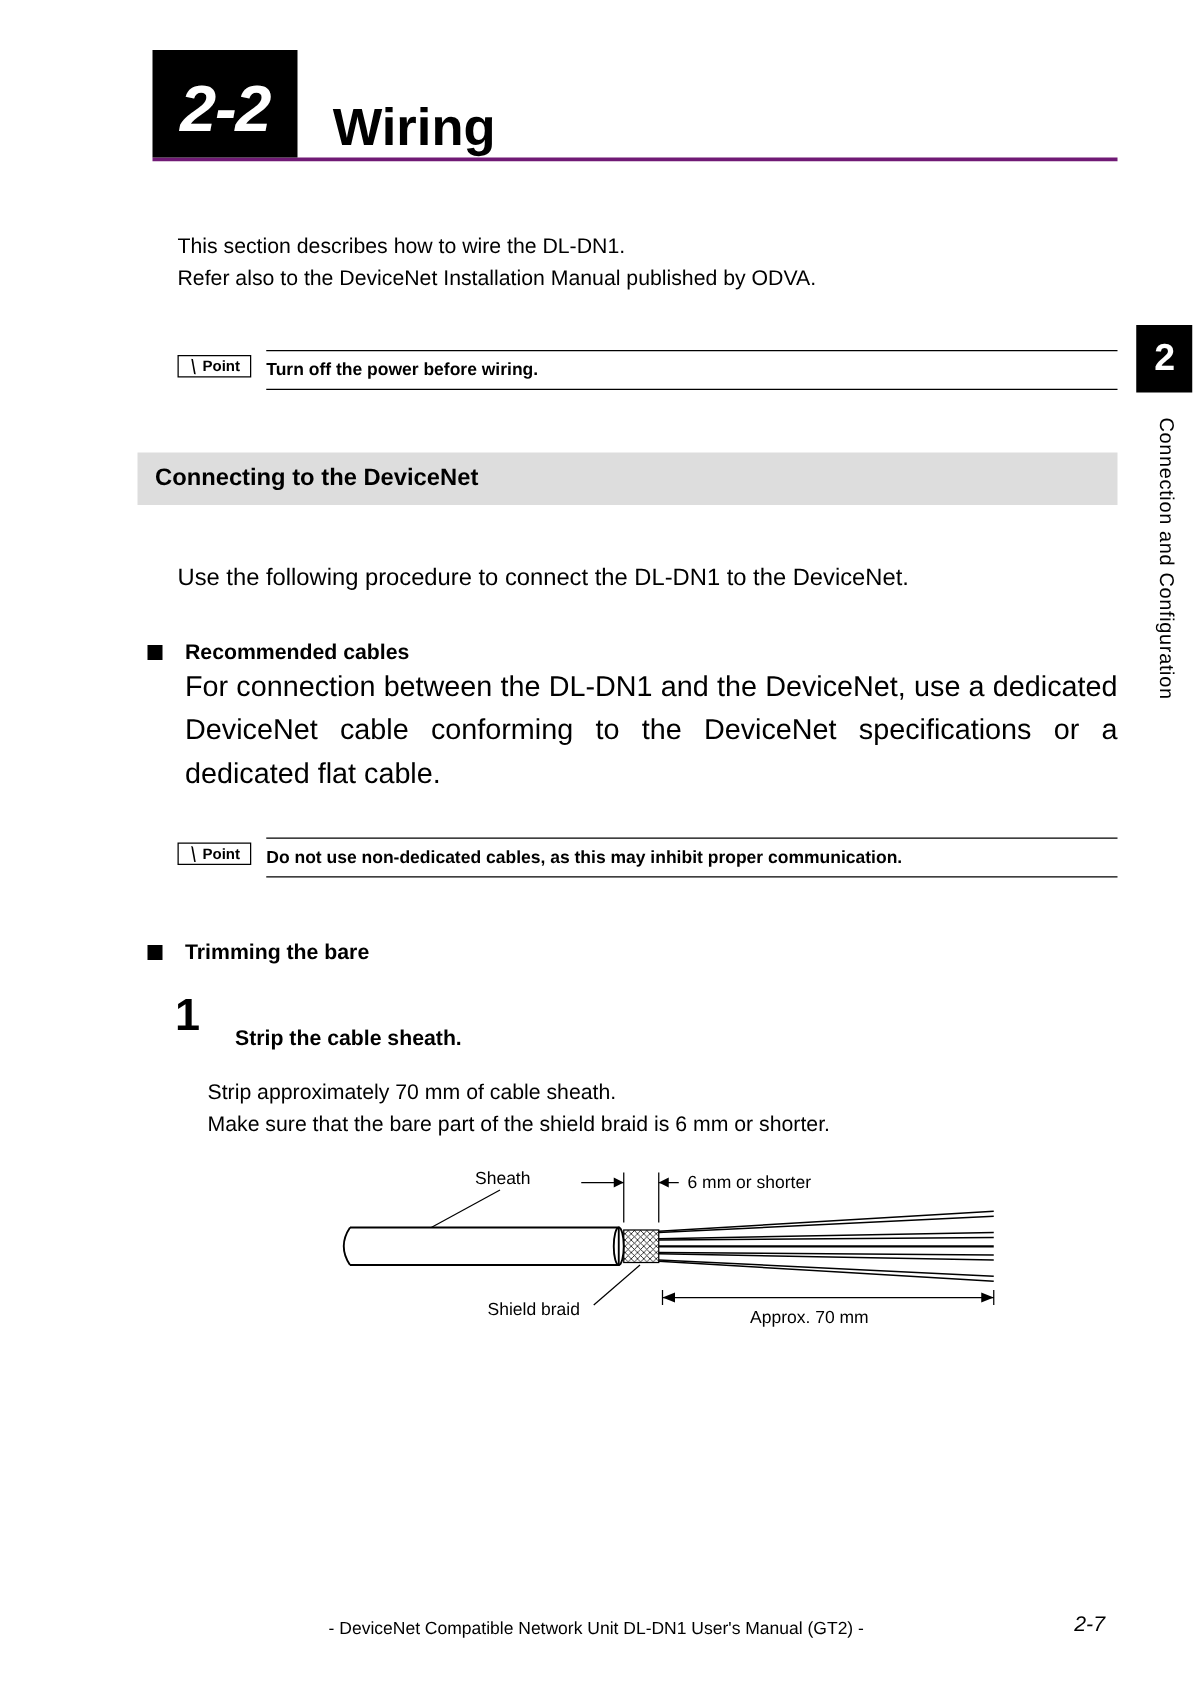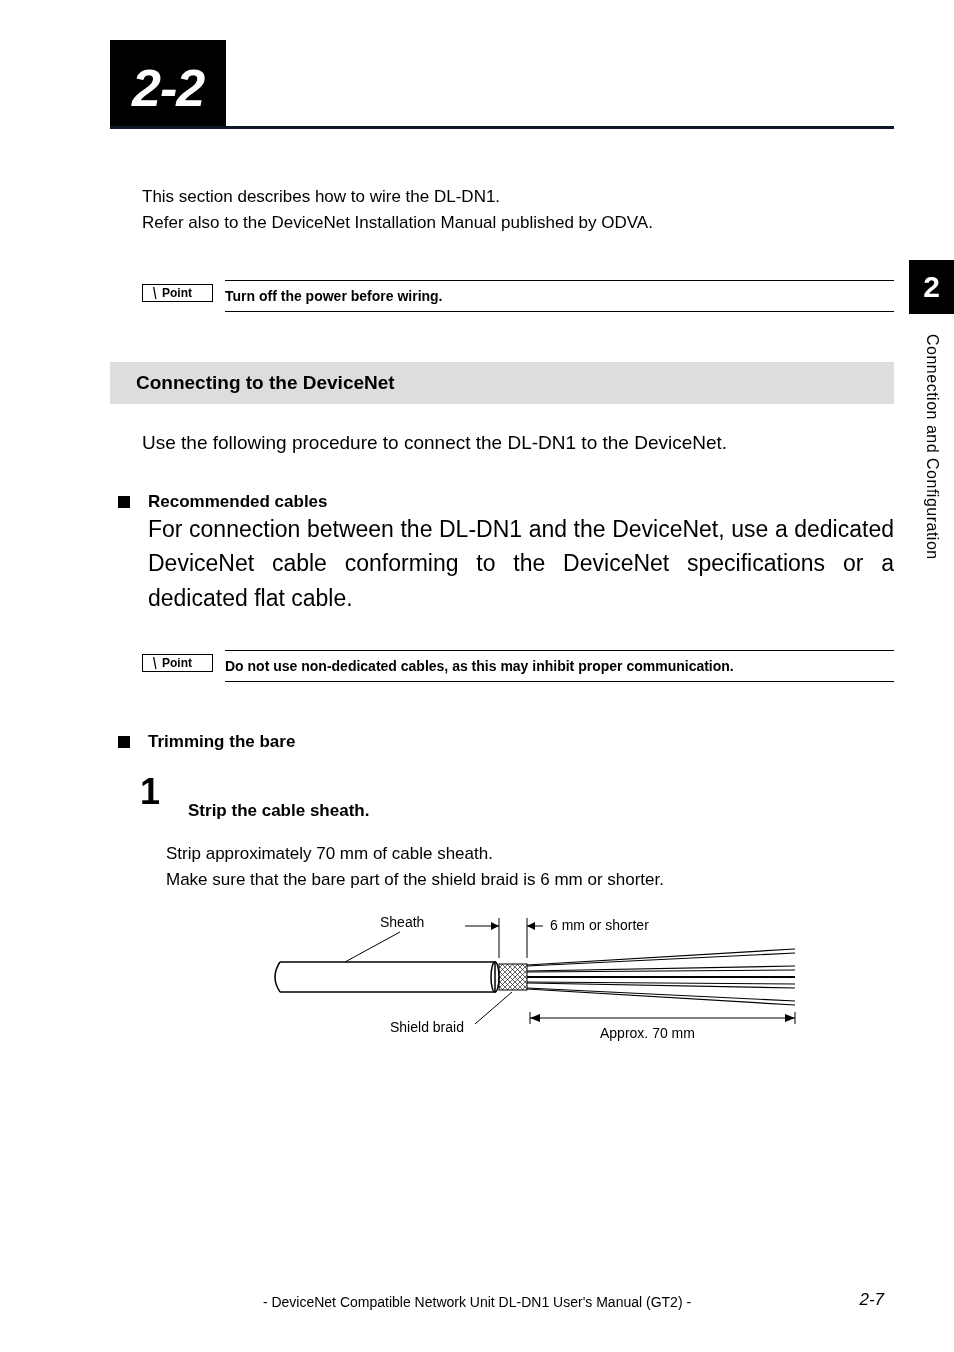--- a/index.html
+++ b/index.html
@@ -16,22 +16,23 @@
       color: #000;
     }
     .page {
       padding: 40px 60px 40px 110px;
       position: relative;
       height: 100%;
     }
     .section-header {
       display: flex;
       align-items: flex-end;
-      border-bottom: 3px solid #0f172a;
+      border-bottom: 3px solid #701a75;
       margin-bottom: 55px;
+      margin-left: 12px;
     }
     .section-number-box {
       background: #000;
       color: #fff;
       padding: 18px 22px 8px 22px;
     }
     .section-number {
       font-size: 52px;
       font-weight: bold;
       font-style: italic;
@@ -51,21 +52,21 @@
     .point-row {
       display: flex;
       align-items: flex-start;
       margin-left: 32px;
       margin-bottom: 50px;
     }
     .point-label {
       display: inline-flex;
       align-items: center;
       border: 1px solid #000;
-      padding: 1px 20px 1px 6px;
+      padding: 1px 8px 1px 6px;
       font-size: 12px;
       font-weight: bold;
       margin-right: 12px;
       flex-shrink: 0;
       margin-top: 4px;
     }
     .point-label::before {
       content: "";
       display: inline-block;
       width: 9px;
@@ -80,22 +81,22 @@
       border-top: 1.5px solid #000;
       border-bottom: 1.5px solid #000;
       padding: 6px 0;
     }
     .point-text {
       font-size: 14px;
       font-weight: bold;
     }
     .subsection-bar {
       background: #ddd;
-      padding: 10px 26px;
-      margin-bottom: 26px;
+      padding: 10px 14px;
+      margin-bottom: 46px;
     }
     .subsection-title {
       font-size: 19px;
       font-weight: bold;
     }
     .body-text {
       font-size: 19px;
       margin-left: 32px;
       margin-bottom: 35px;
       line-height: 1.4;
@@ -191,20 +192,21 @@
   </style>
 </head>
 <body>
 
 <div class="page">
 
   <div class="section-header">
     <div class="section-number-box">
       <span class="section-number">2-2</span>
     </div>
+    <span class="section-title">Wiring</span>
   </div>
 
   <div class="intro-text">
     <div>This section describes how to wire the DL-DN1.</div>
     <div>Refer also to the DeviceNet Installation Manual published by ODVA.</div>
   </div>
 
   <div class="point-row">
     <span class="point-label">Point</span>
     <div class="point-text-wrap">

